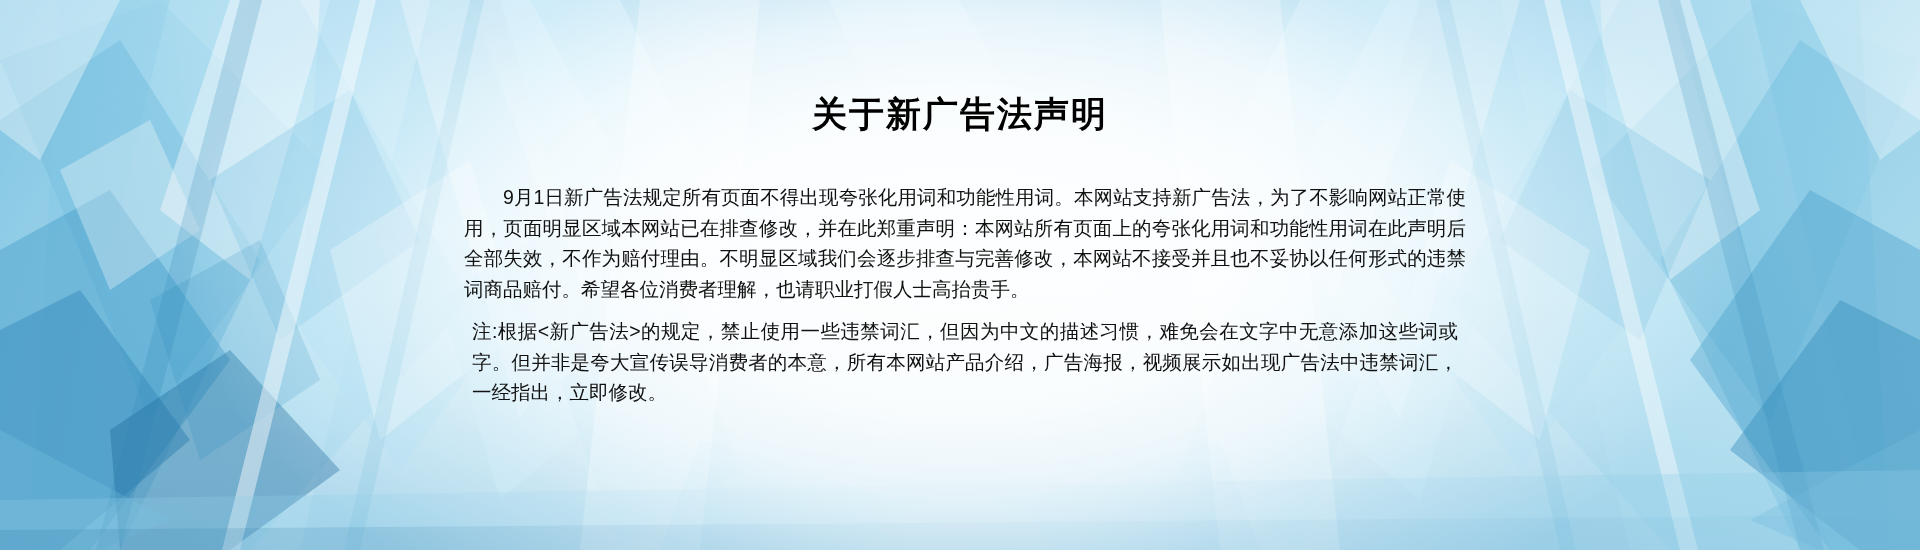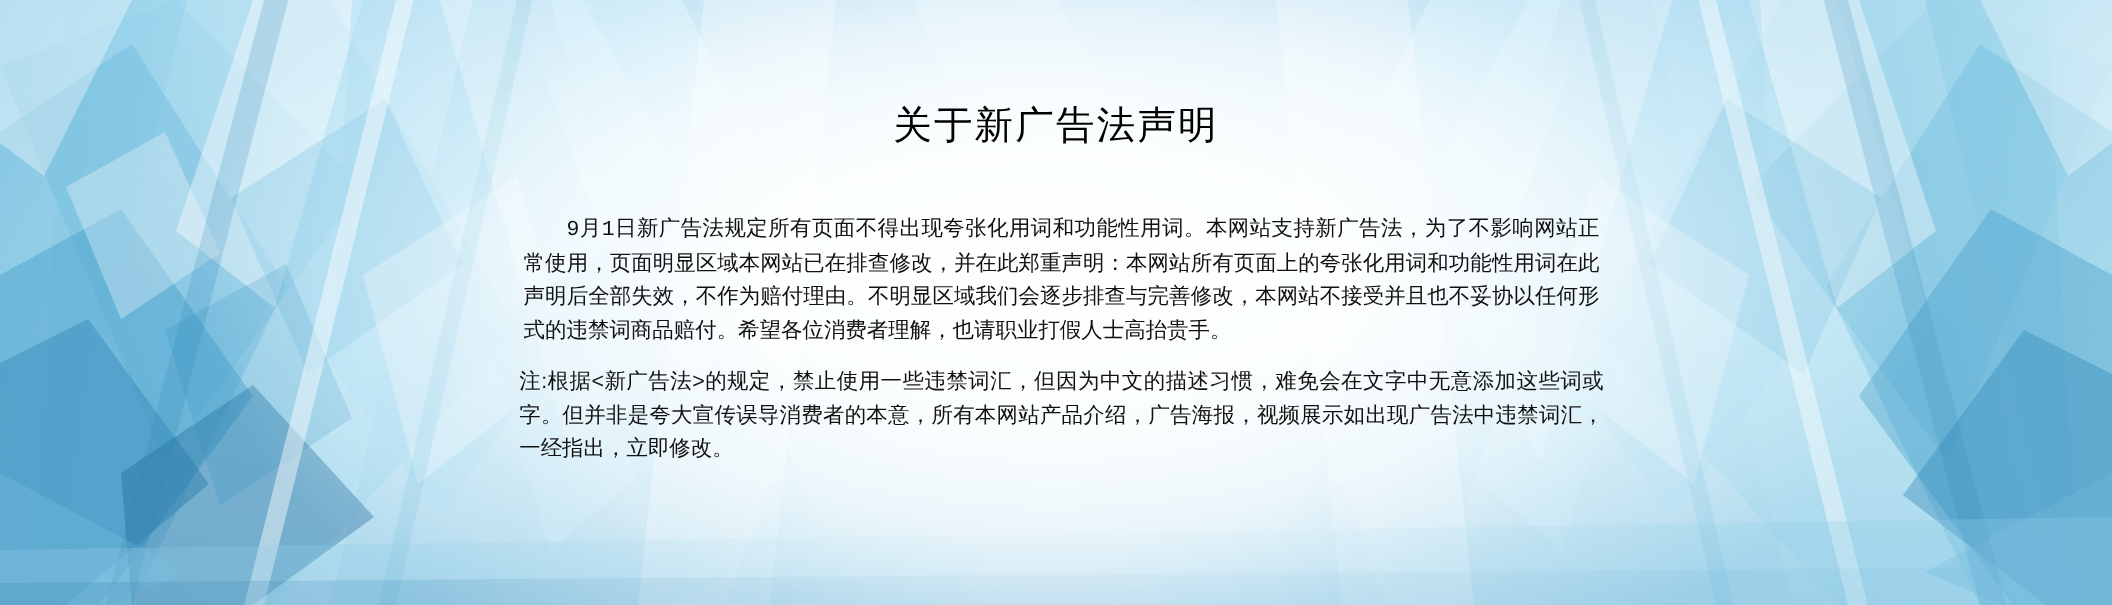--- a/index.html
+++ b/index.html
@@ -44,37 +44,37 @@
     position: absolute;
     left: 0; top: 0;
     width: 1920px; height: 550px;
   }
   .statement-title {
     position: absolute;
     left: 0; top: 92px;
     width: 1920px;
     text-align: center;
     font-size: 35px;
-    font-weight: normal;
+    font-weight: bold;
     color: #000;
     letter-spacing: 2px;
     line-height: 44px;
   }
   .statement-body {
     position: absolute;
     left: 460px;
     top: 178px;
     width: 1010px;
     color: #111;
     font-size: 19.5px;
     line-height: 30.5px;
     text-align: justify;
     text-justify: inter-ideograph;
   }
-  .para-main { text-indent: 2em; margin: 16px; font-family: Liberation Mono, monospace; }
+  .para-main { text-indent: 2em; margin: 4px; }
   .para-note { text-indent: 0; margin: 12px; }
 </style>
 </head>
 <body>
 
 <div id="stage">
 
   <div class="bg-base"></div>
 
   <div class="bg-shapes">

